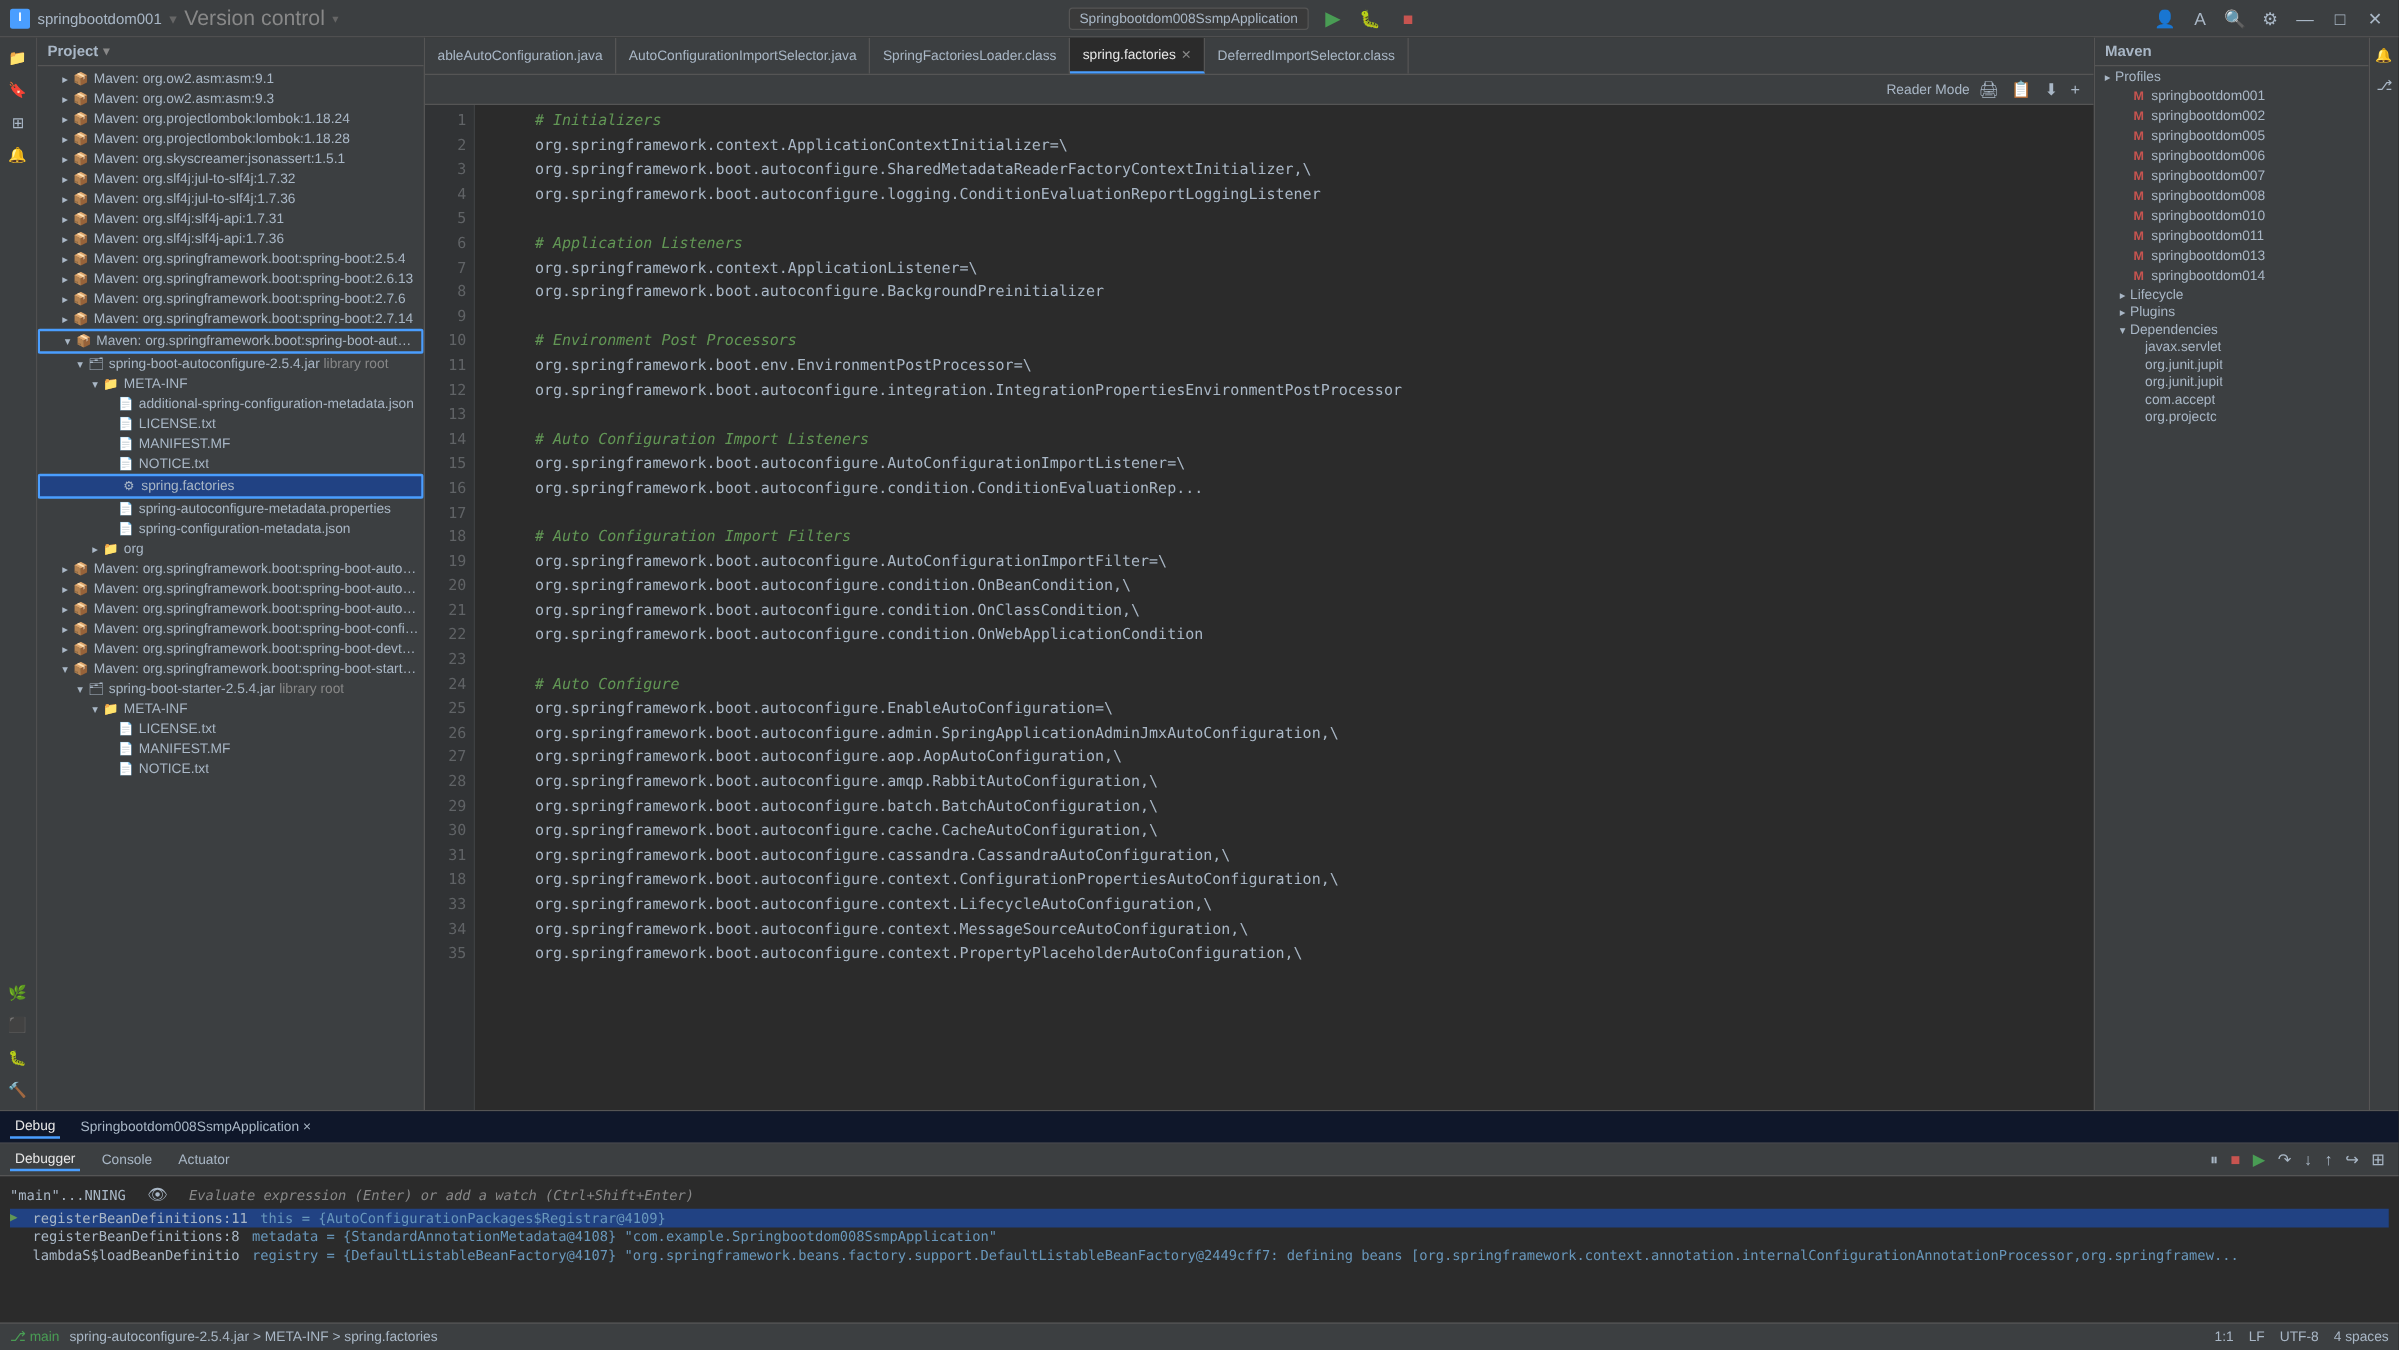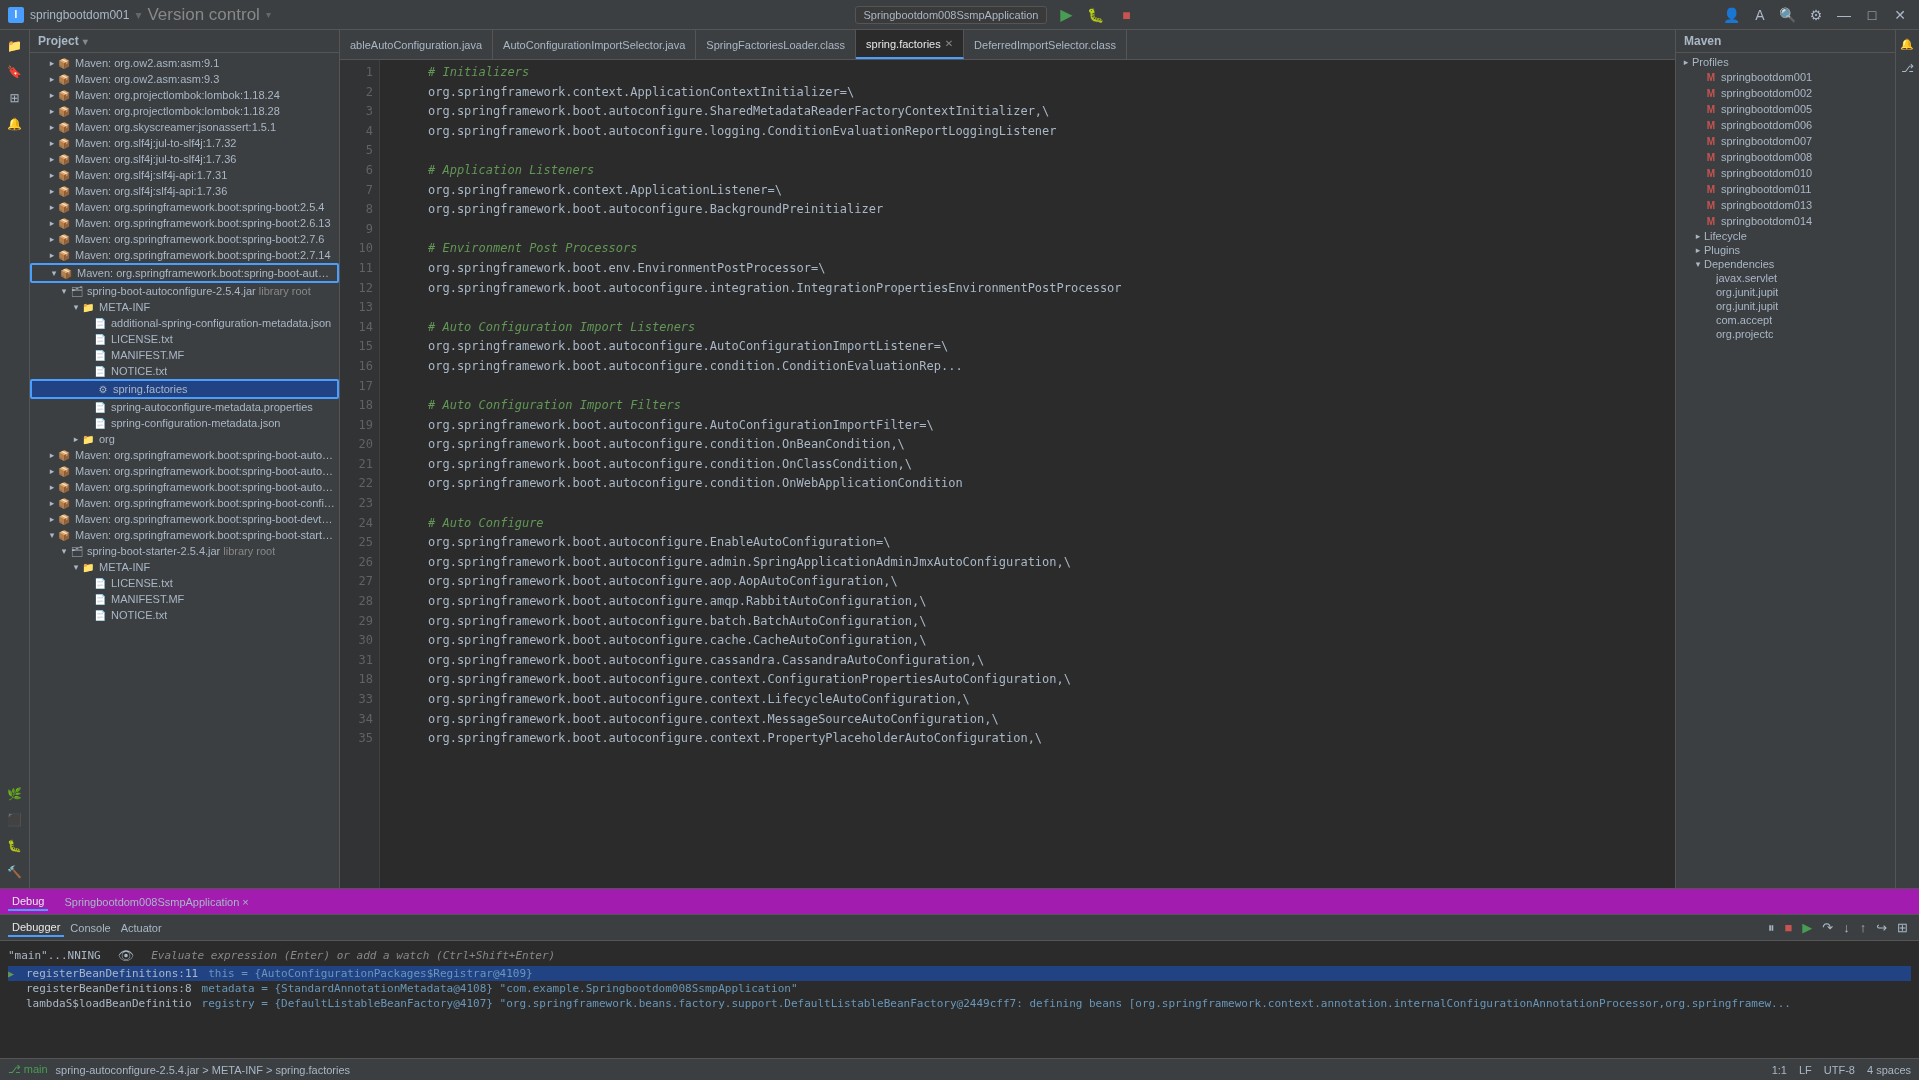--- a/index.html
+++ b/index.html
@@ -70,24 +70,24 @@
 
     
     .maven-panel { width: 220px; background: #3c3f41; border-left: 1px solid #555; display: flex; flex-direction: column; overflow: hidden; flex-shrink: 0; }
     .maven-header { padding: 4px 8px; font-size: 12px; font-weight: bold; color: #a9b7c6; border-bottom: 1px solid #555; }
     .maven-tree { flex: 1; overflow-y: auto; padding: 2px 0; }
     .maven-tree::-webkit-scrollbar { width: 6px; }
     .maven-tree::-webkit-scrollbar-thumb { background: #555; border-radius: 3px; }
 
     
     .bottom-panel { height: 170px; background: #2b2b2b; border-top: 1px solid #555; display: flex; flex-direction: column; flex-shrink: 0; }
-    .bottom-tabs { display: flex; align-items: center; background: #a21caf; border-bottom: 1px solid #555; height: 26px; padding: 0 8px; gap: 12px; }
+    .bottom-tabs { display: flex; align-items: center; background: #0f172a; border-bottom: 1px solid #555; height: 26px; padding: 0 8px; gap: 12px; }
     .btab { font-size: 11px; color: #a9b7c6; cursor: pointer; padding: 2px 4px; }
     .btab.active { color: #e8e8e8; border-bottom: 2px solid #4a9eff; }
-    .bottom-toolbar { display: flex; align-items: center; background: #3c3f41; border-bottom: 1px solid #555; padding: 2px 8px; gap: 2px; height: 26px; }
+    .bottom-toolbar { display: flex; align-items: center; background: #3c3f41; border-bottom: 1px solid #555; padding: 2px 8px; gap: 13px; height: 26px; }
     .bottom-content { flex: 1; overflow-y: auto; padding: 4px 8px; font-family: 'Consolas', monospace; font-size: 11px; }
     .bottom-content::-webkit-scrollbar { width: 6px; }
     .bottom-content::-webkit-scrollbar-thumb { background: #555; border-radius: 3px; }
 
     .debug-row { display: flex; align-items: center; gap: 6px; padding: 1px 0; cursor: pointer; }
     .debug-row.active { background: #214283; }
     .debug-row .dr-arrow { color: #629755; font-size: 10px; width: 12px; }
     .debug-row .dr-text { color: #a9b7c6; font-size: 11px; }
     .debug-row .dr-value { color: #6897bb; font-size: 11px; margin-left: 4px; }
 
@@ -376,20 +376,27 @@
           <span>SpringFactoriesLoader.class</span>
         </div>
         <div class="editor-tab active">
           <span>spring.factories</span>
           <span class="tab-close">✕</span>
         </div>
         <div class="editor-tab">
           <span>DeferredImportSelector.class</span>
         </div>
       </div>
+    <div class="editor-toolbar">
+      <span style="font-size:11px; color:#a9b7c6; cursor:pointer; margin-left:auto;">Reader Mode</span>
+      <span class="et-btn">🖨</span>
+      <span class="et-btn">📋</span>
+      <span class="et-btn">⬇</span>
+      <span class="et-btn">+</span>
+    </div>
     <div class="editor-content" style="position:relative;">
       <div class="line-numbers" id="lineNumbers">
           <div>1</div>
           <div>2</div>
           <div>3</div>
           <div>4</div>
           <div>5</div>
           <div>6</div>
           <div>7</div>
           <div>8</div>

